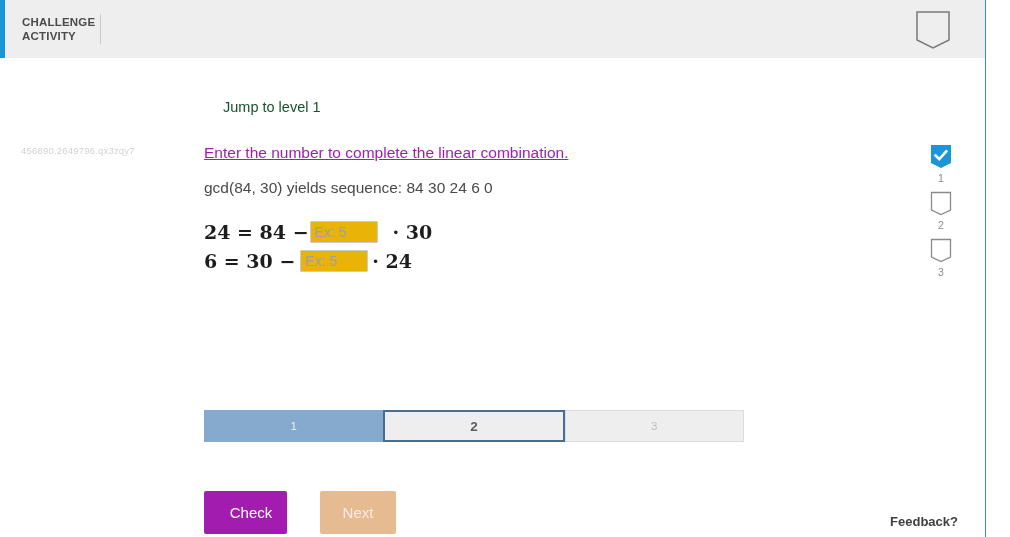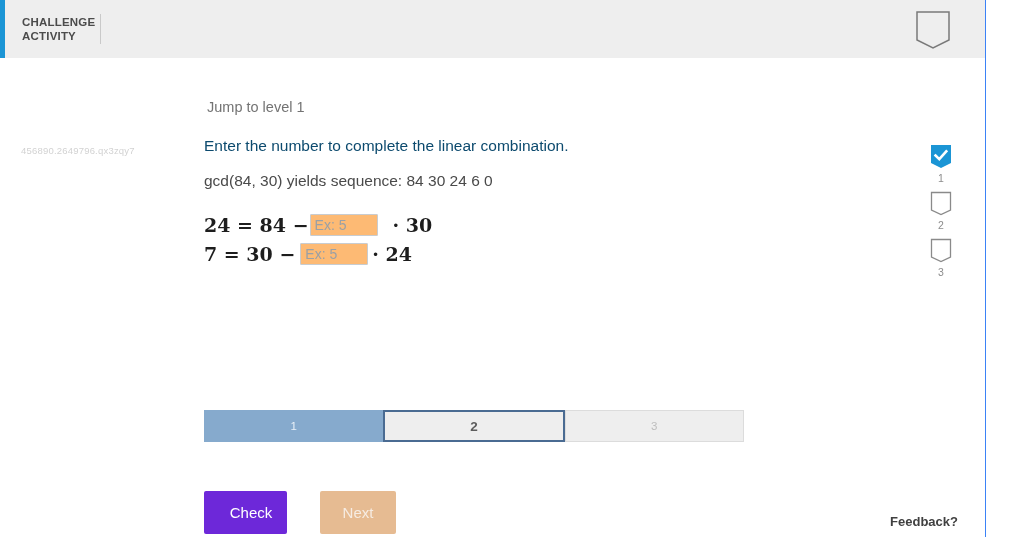--- a/index.html
+++ b/index.html
@@ -95,32 +95,33 @@
 
   .content-col {
     position: absolute;
     left: 204px;
     top: 40px;
     width: 620px;
   }
 
   .jump-link {
     display: inline-block;
-    margin-left: 3px;
+    margin-left: 19px;
     font-size: 14.5px;
-    color: #737373;
+    color: #14532d;
     text-decoration: none;
     cursor: pointer;
   }
 
   .prompt {
-    margin-top: 19px;
+    margin-top: 26px;
     font-size: 15.5px;
-    color: #0c4a6e;
+    color: #a21caf;
     line-height: 22px;
+    text-decoration: underline;
   }
   .sequence {
     margin-top: 13px;
     font-size: 15.5px;
     color: #4a4a4a;
     line-height: 22px;
   }
 
   
   .equations {
@@ -140,21 +141,21 @@
     font-family: "Liberation Sans", sans-serif;
     font-weight: normal;
     font-size: 14px;
     color: #333333;
     width: 68px;
     height: 22px;
     box-sizing: border-box;
     border: 1px solid #c8ccd0;
     border-radius: 1px;
     padding: 1px 4px;
-    background: #fdba74;
+    background: #eab308;
     outline: none;
   }
   .eq-input::placeholder { color: #9aa0a6; }
   .eq-rhs { white-space: pre; }
   .eq-row.row1 .eq-input { margin: 0 0 0 1px; }
   .eq-row.row1 .eq-rhs { padding-left: 15px; }
   .eq-row.row2 .eq-input { margin: 0 0 0 5px; }
   .eq-row.row2 .eq-rhs { padding-left: 4px; }
 
   
@@ -210,21 +211,21 @@
     border-radius: 2px;
     color: #ffffff;
     font-family: "Liberation Sans", sans-serif;
     font-size: 15px;
     cursor: pointer;
     padding: 0;
   }
   .btn-check {
     width: 83px;
     height: 43px;
-    background: #6d28d9;
+    background: #a21caf;
     padding-left: 11px;
   }
   .btn-next {
     width: 76px;
     height: 43px;
     background: #e6bb92;
     color: #f6ece2;
     cursor: default;
   }
 
@@ -296,21 +297,21 @@
 
       <div class="equations">
 
         <div class="eq-row row1">
           <span class="eq-lhs">24 = 84 −</span>
           <input class="eq-input" type="text" placeholder="Ex: 5" style="">
           <span class="eq-rhs">· 30</span>
         </div>
 
         <div class="eq-row row2">
-          <span class="eq-lhs">7 = 30 −</span>
+          <span class="eq-lhs">6 = 30 −</span>
           <input class="eq-input" type="text" placeholder="Ex: 5" style="">
           <span class="eq-rhs">· 24</span>
         </div>
 
       </div>
     </div>
 
     <div class="level-bar">
       <div class="level-seg done">1</div>
       <div class="level-seg current">2</div>

